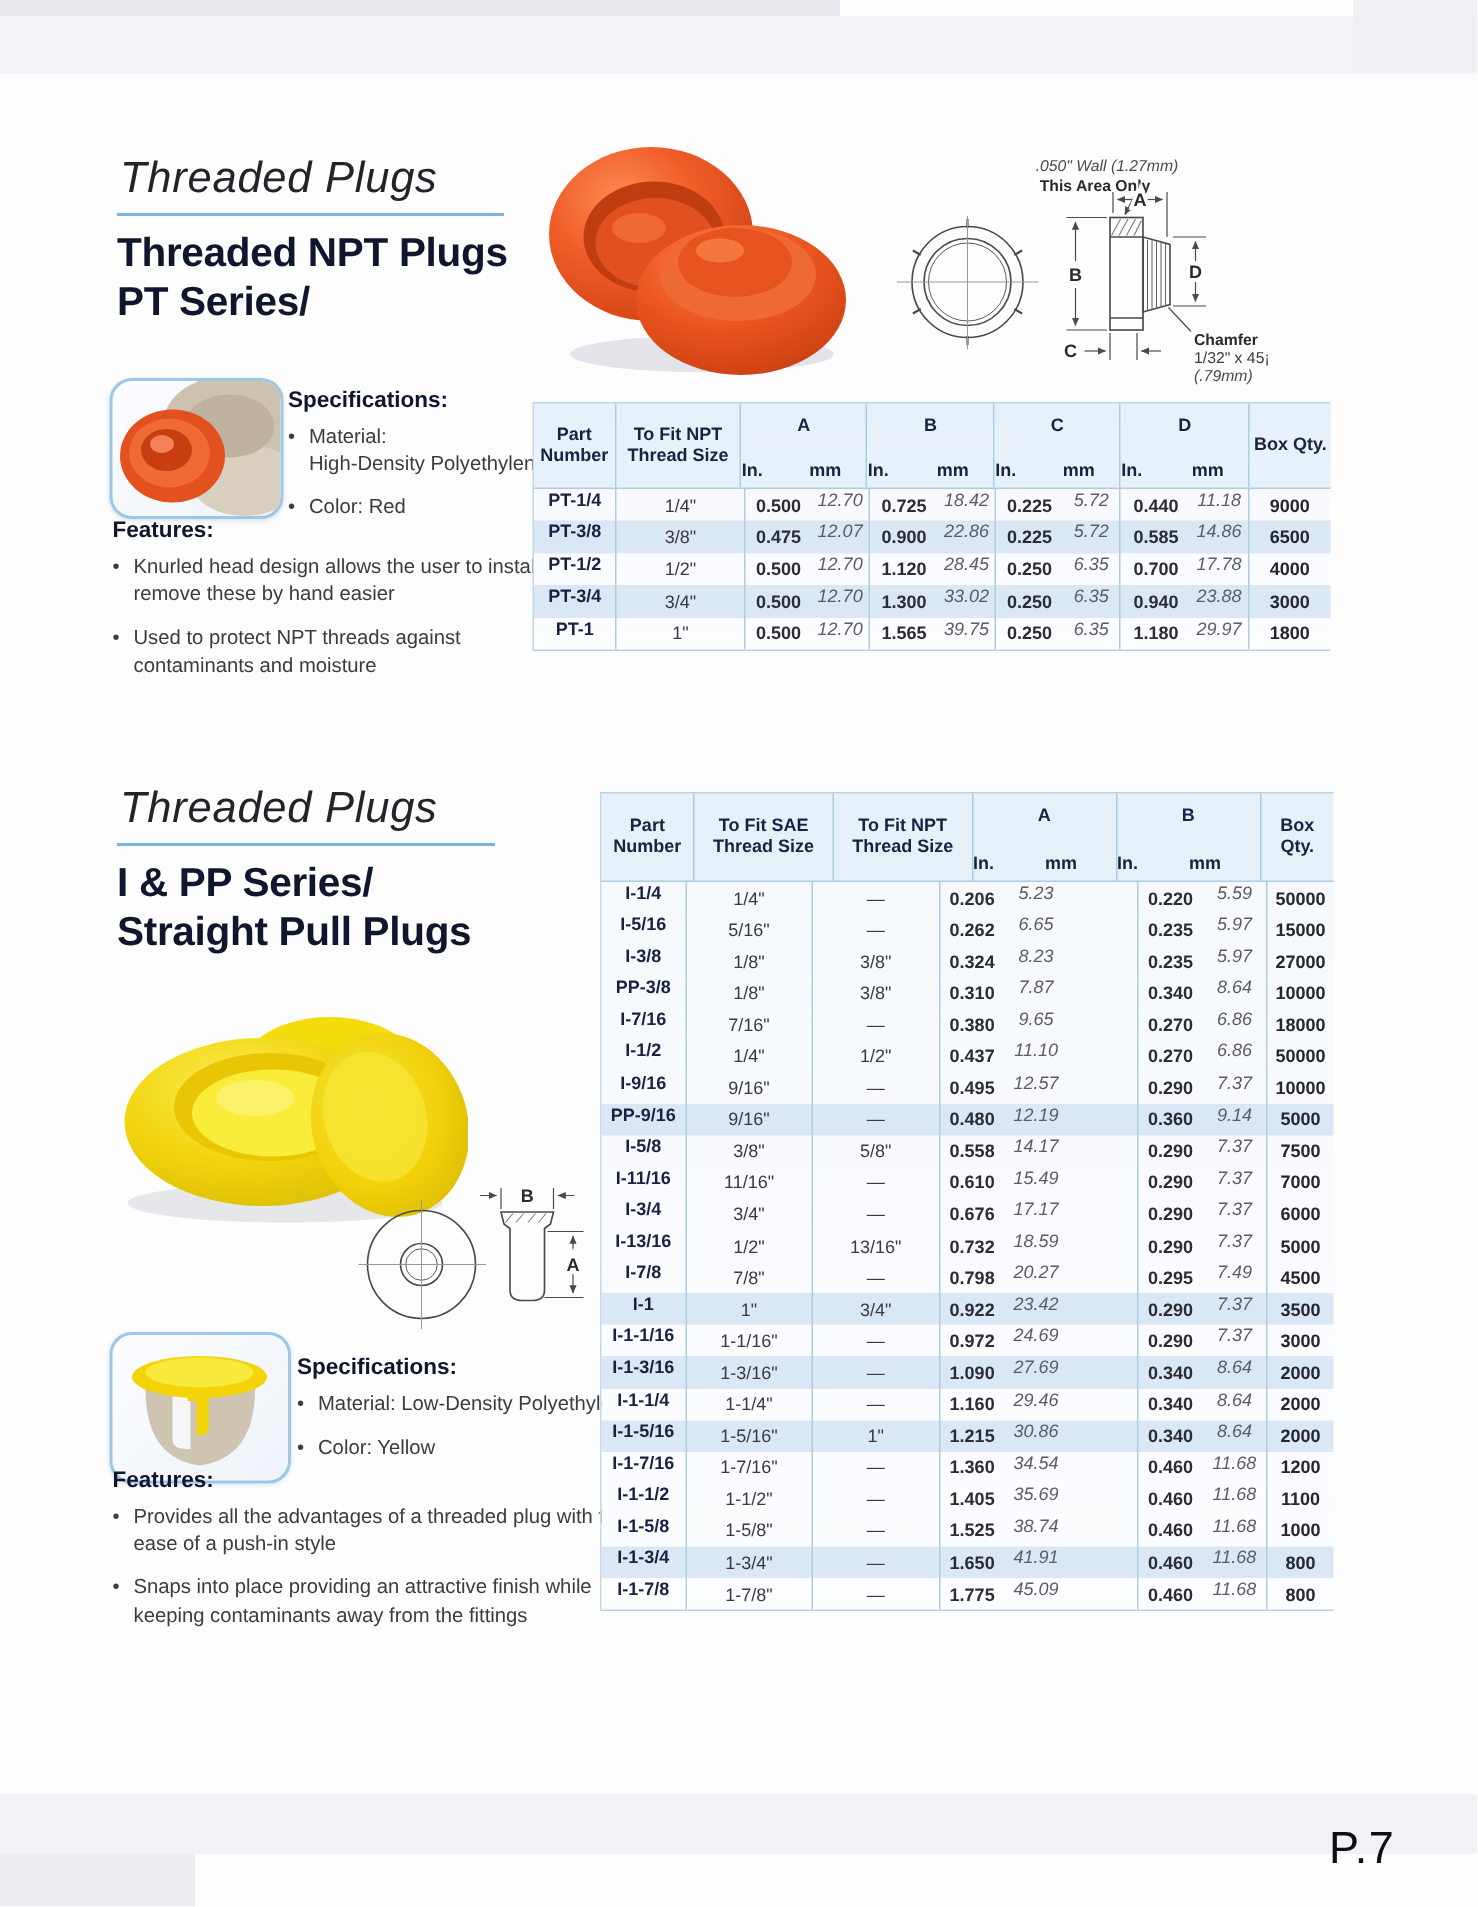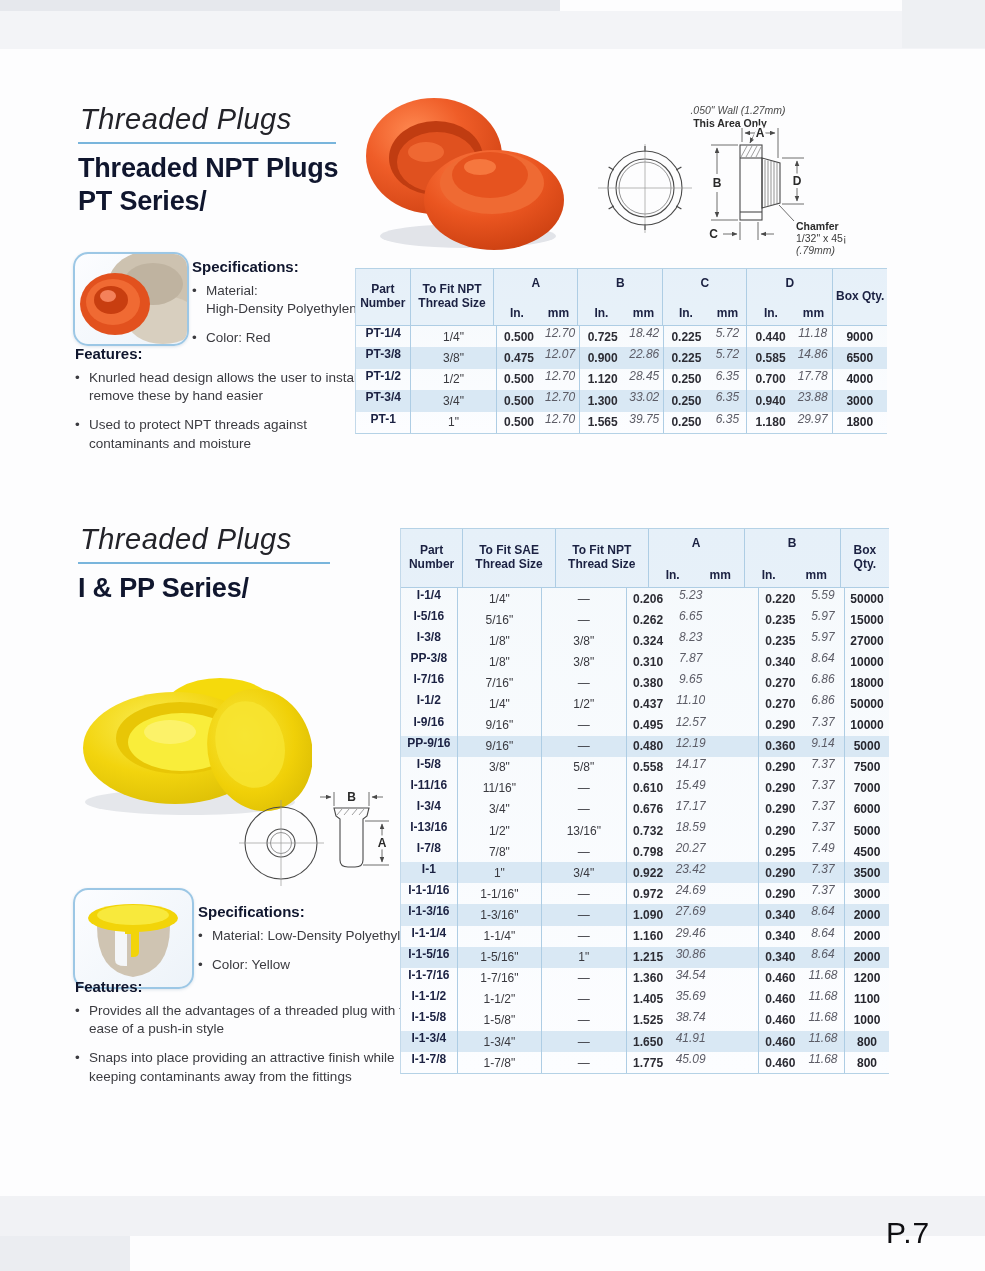--- a/index.html
+++ b/index.html
@@ -26,21 +26,21 @@
          box-shadow:0 1px 3px rgba(120,150,180,.25);overflow:hidden;}
   
   .ctable{background:linear-gradient(#f5f9fc,#fcfdff);border-top:1px solid #b5d2e6;
           border-bottom:1px solid #b5d2e6;border-left:1px solid #c3d9ea;font-size:12px;}
   .thead{display:flex;background:rgba(216,232,245,.5);border-bottom:1px solid #aecde4;}
   .th{display:flex;align-items:center;justify-content:center;text-align:center;
       font-weight:bold;color:#1b2142;line-height:1.15;}
   .thgroup{display:flex;flex-direction:column;}
   .thg{font-weight:bold;color:#1b2142;text-align:center;padding-top:7px;flex:1;}
   .subs{display:flex;align-items:flex-end;padding-bottom:5px;}
-  .subs span{display:inline-block;text-align:center;font-weight:bold;color:#1b2142;}
+  .subs span{display:inline-block;font-weight:bold;color:#1b2142;}
   .trow{display:flex;align-items:flex-start;}
   .trow.shade{background:#d9e8f4;}
   .td{text-align:center;}
   .td.part{font-weight:bold;color:#1b2142;}
   .td.size{color:#39393f;}
   .td.in{font-weight:bold;color:#2c2c34;}
   .td.mm{font-style:italic;color:#5c5c66;}
   .td.qty{font-weight:bold;color:#26262e;}
   .vline{border-left:1px solid #aecde4;align-self:stretch;display:flex;align-items:center;justify-content:center;}
   .thgroup.vline{justify-content:flex-start;align-items:stretch;}
@@ -319,20 +319,21 @@
           <div class="td t1c9 mm">29.97</div>
           <div class="td t1c10 qty vline">1800</div>
         </div>
       </div>
   </div>
 
   <div class="abs eyebrow" style="left:80px;top:523px;">Threaded Plugs</div>
   <div class="abs rule" style="left:78px;top:562px;width:252px;"></div>
   <div class="abs series-title" style="left:78px;top:572px;">
     <div>I &amp; PP Series/</div>
+    <div>Straight Pull Plugs</div>
   </div>
 
   <svg class="abs" style="left:70px;top:650px;" width="242" height="172" viewBox="0 0 242 172">
     <defs>
       <radialGradient id="gY1" cx="40%" cy="30%" r="85%">
         <stop offset="0" stop-color="#fbee56"></stop>
           <stop offset="0.5" stop-color="#f2d40e"></stop>
           <stop offset="1" stop-color="#d7ba04"></stop>
       </radialGradient>
       <radialGradient id="gY2" cx="40%" cy="35%" r="85%">

